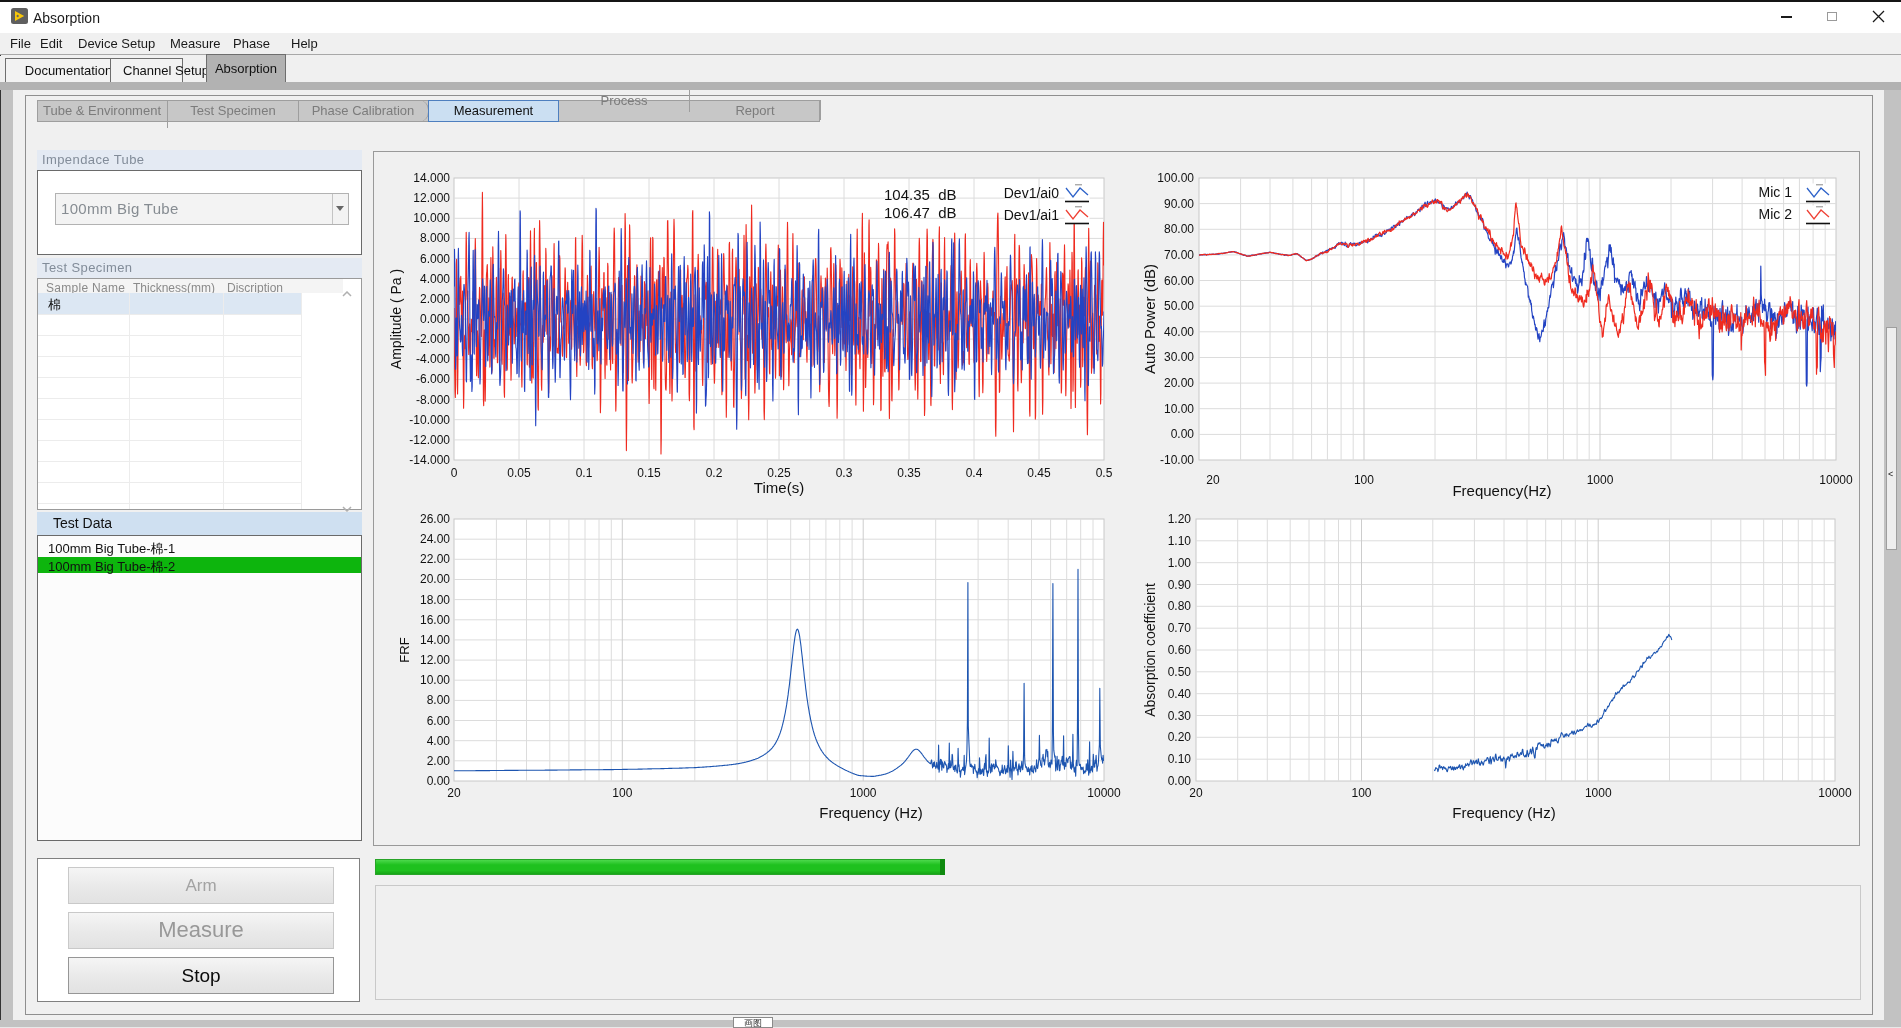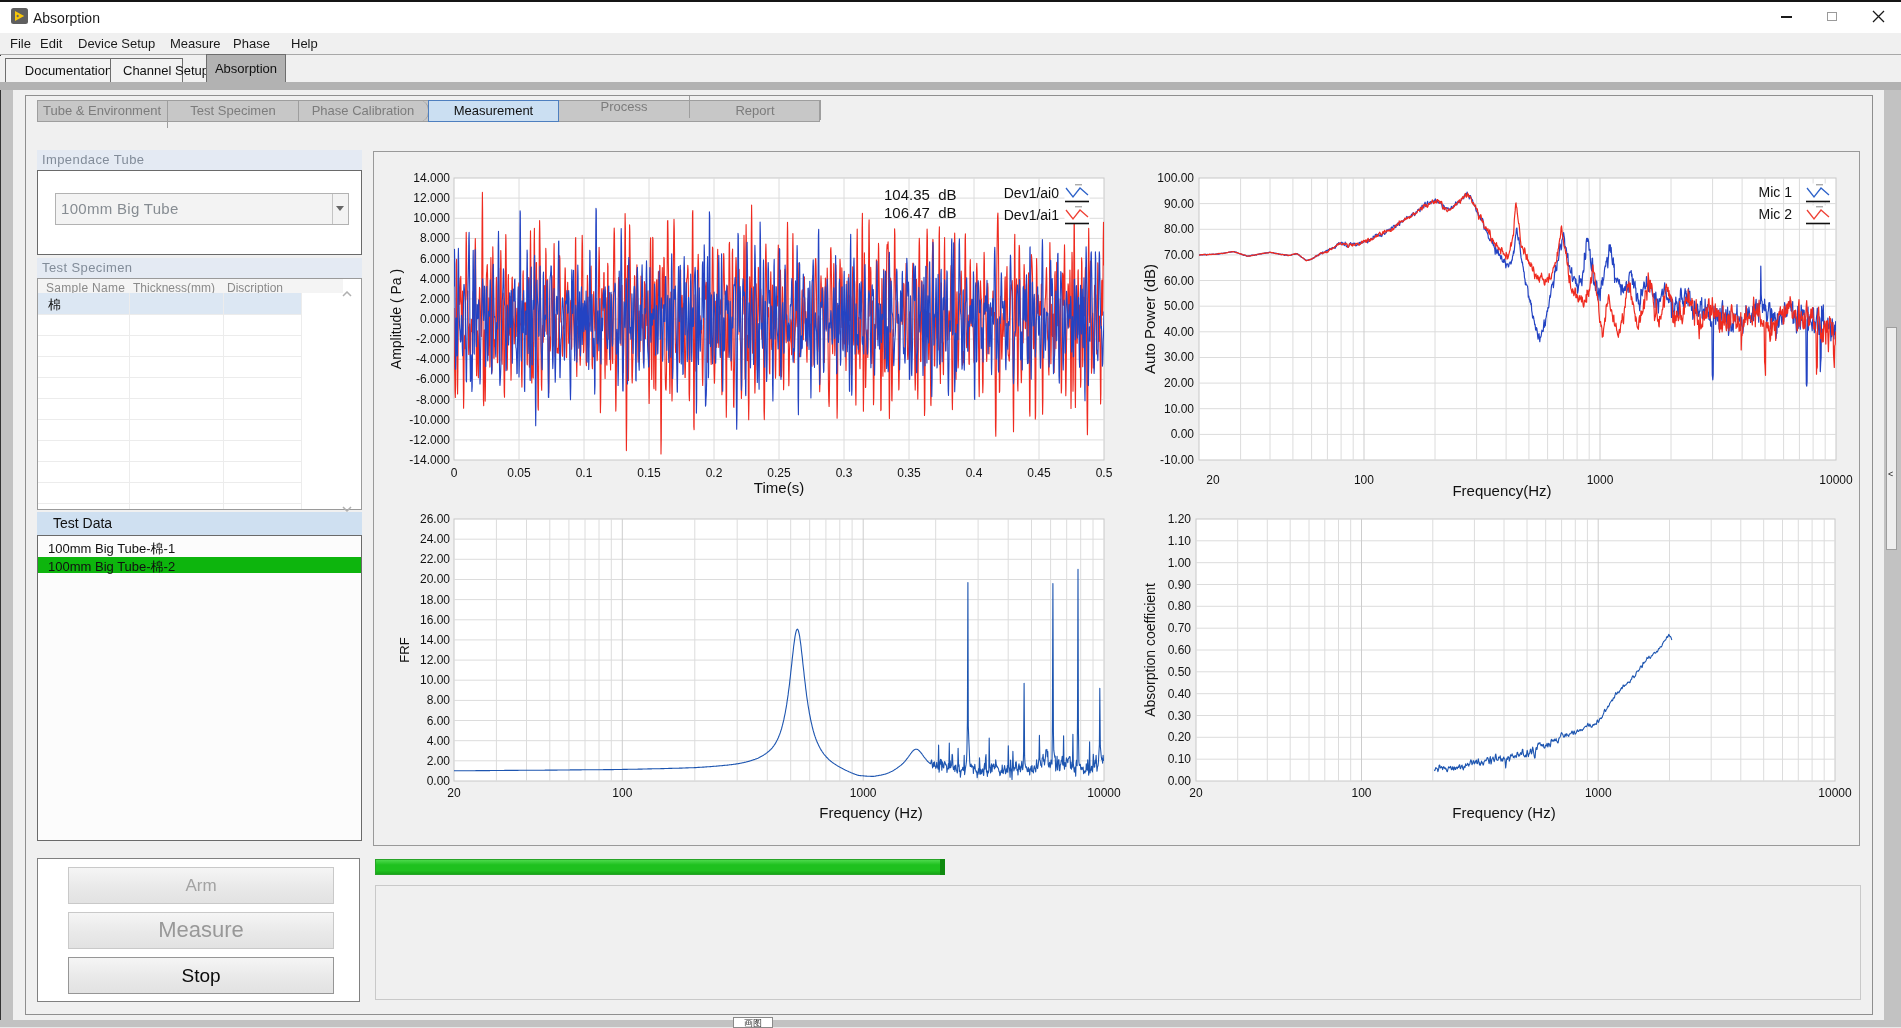--- a/index.html
+++ b/index.html
@@ -41,21 +41,21 @@
 <div class="abs" style="left:0;top:1020px;width:1901px;height:7px;background:#c2c2c2;"></div>
 <div class="abs" style="left:0;top:1027px;width:1901px;height:1px;background:#e8e8e8;"></div>
 <div class="abs" style="left:25px;top:95px;width:1848px;height:920px;border:1px solid #8f8f8f;"></div>
 <div class="abs" style="left:1886px;top:327px;width:11px;height:223px;background:#eeeeee;border:1px solid #9e9e9e;"></div>
 <div class="abs" style="left:1888px;top:469px;font-size:9px;color:#222;">&lt;</div>
 <div class="abs" style="left:37px;top:100px;width:783px;height:22px;background:#c7c7c7;border:1px solid #9e9e9e;"></div>
 <div class="abs" style="left:37px;top:100px;width:131px;height:28px;font-size:13px;color:#7c7c7c;text-align:center;line-height:21px;border-right:1px solid #9e9e9e;">Tube &amp; Environment</div>
 <div class="abs" style="left:168px;top:100px;width:131px;height:22px;font-size:13px;color:#7c7c7c;text-align:center;line-height:21px;border-right:1px solid #9e9e9e;">Test Specimen</div>
 <div class="abs" style="left:298px;top:100px;width:131px;height:22px;font-size:13px;color:#7c7c7c;text-align:center;line-height:21px;border-right:1px solid #9e9e9e;border-radius:10px;">Phase Calibration</div>
 <div class="abs" style="left:428px;top:100px;width:131px;height:22px;background:#cbdff2;border:1px solid #4e7fbf;font-size:13px;color:#111;text-align:center;line-height:20px;z-index:2;">Measurement</div>
-<div class="abs" style="left:559px;top:96px;width:131px;height:22px;font-size:13px;color:#7c7c7c;text-align:center;line-height:21px;border-right:1px solid #9e9e9e;">Process</div>
+<div class="abs" style="left:559px;top:90px;width:131px;height:22px;font-size:13px;color:#7c7c7c;text-align:center;line-height:21px;border-right:1px solid #9e9e9e;">Process</div>
 <div class="abs" style="left:690px;top:100px;width:131px;height:20px;font-size:13px;color:#7c7c7c;text-align:center;line-height:21px;border-right:1px solid #9e9e9e;">Report</div>
 <div class="abs band" style="left:37px;top:150px;width:325px;height:20px;">Impendace Tube</div>
 <div class="abs" style="left:37px;top:170px;width:325px;height:85px;background:#fff;border:1px solid #6a6a6a;"></div>
 <div class="abs" style="left:55px;top:193px;width:294px;height:32px;background:#f3f3f3;border:1px solid #b2b2b2;font-size:15px;color:#868c92;line-height:30px;padding-left:5px;letter-spacing:0.3px;">100mm Big Tube</div>
 <div class="abs" style="left:332px;top:194px;width:16px;height:30px;border-left:1px solid #c4c4c4;"></div>
 <div class="abs" style="left:336px;top:206px;width:0;height:0;border-left:4.5px solid transparent;border-right:4.5px solid transparent;border-top:5.5px solid #666;"></div>
 <div class="abs band" style="left:37px;top:258px;width:325px;height:20px;">Test Specimen</div>
 <div class="abs" style="left:37px;top:278px;width:325px;height:232px;background:#fff;border:1px solid #9a9a9a;"></div>
 <div class="abs" style="left:38px;top:279px;width:305px;height:14px;background:#f4f4f4;"></div>
 <div class="abs" style="left:46px;top:281px;font-size:12px;color:#8a8a8a;letter-spacing:0.3px;">Sample Name</div>

